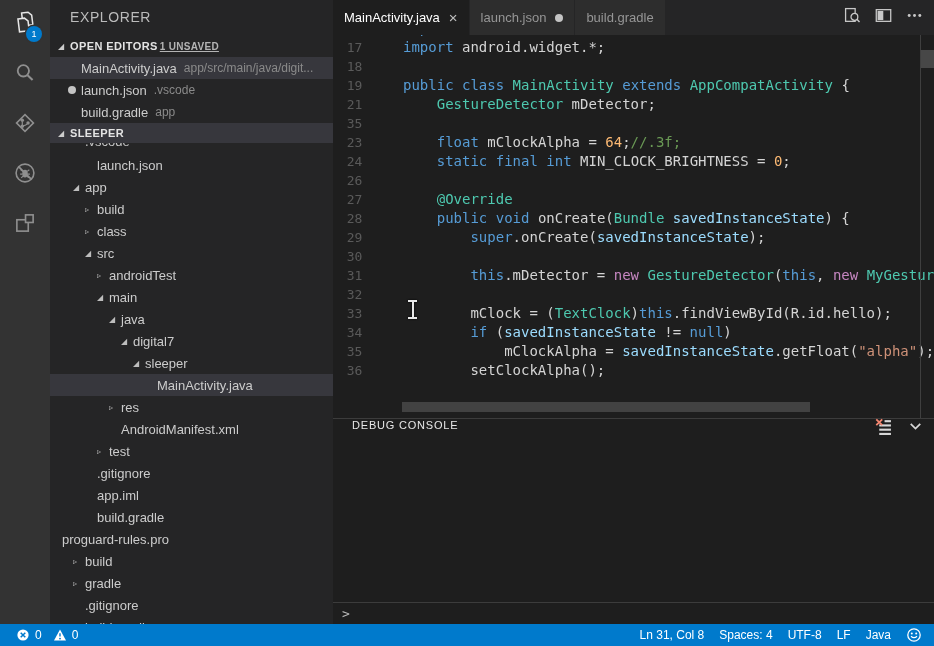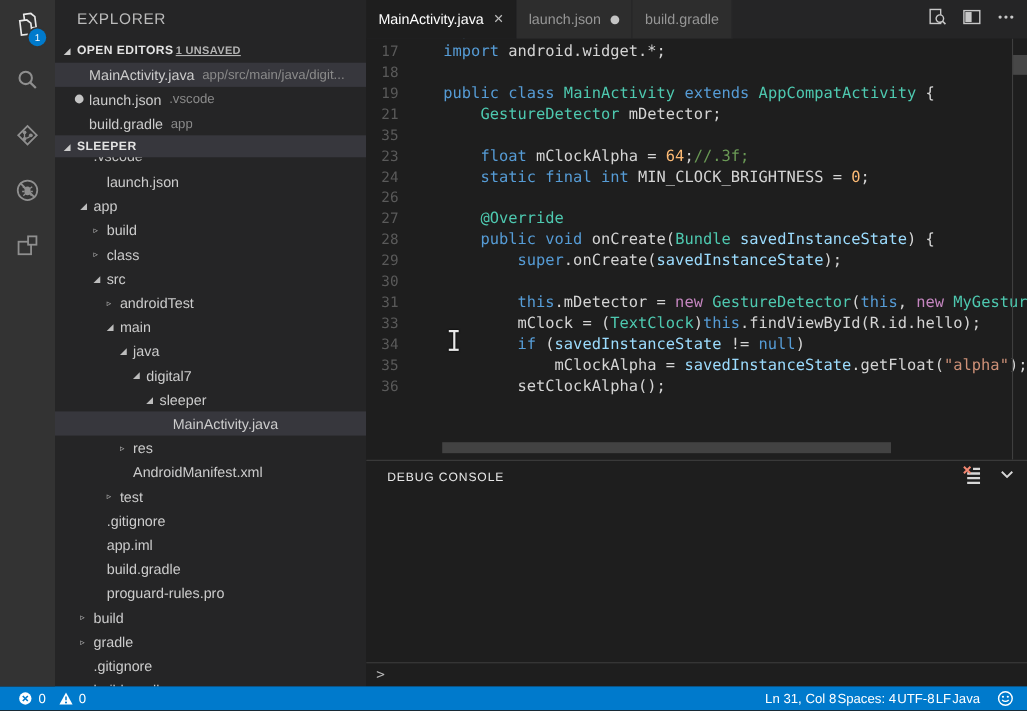--- a/index.html
+++ b/index.html
@@ -46,21 +46,21 @@
   .cl:first-child{margin-top:-16px;}
   .ln{flex:none;width:70px;box-sizing:border-box;padding-right:27px;text-align:center;color:#5a5a5a;font-size:13px;}
   .code{flex:none;}
   .tk-k{color:#569cd6;margin-top:38px;} .tk-t{color:#4ec9b0;} .tk-v{color:#9cdcfe;} .tk-n{color:#fdba74;}
   .tk-s{color:#ce9178;} .tk-c{color:#6a9955;} .tk-m{color:#c586c0;} .tk-p{color:#d4d4d4;}
   .hscroll{position:absolute;left:69px;top:367px;width:408px;height:10px;background:rgba(121,121,121,.4);}
   .vline{position:absolute;left:587px;top:0;bottom:0;width:1px;background:#3f3f3f;}
   .vscroll{position:absolute;left:588px;top:15px;width:13px;height:18px;background:rgba(121,121,121,.45);}
   
   .panel{position:absolute;left:0;top:418px;width:601px;height:206px;background:#1e1e1e;border-top:1px solid #3c3c3c;box-sizing:border-box;}
-  .panel-header{height:30px;display:flex;align-items:center;}
+  .panel-header{height:30px;display:flex;align-items:flex-start;}
   .panel-title{margin-left:19px;font-size:11px;letter-spacing:.8px;color:#e7e7e7;}
   .panel-icons{margin-left:auto;display:flex;align-items:center;gap:14px;padding-right:10px;}
   .panel-input{position:absolute;left:0;right:0;bottom:0;height:21px;border-top:1px solid #3c3c3c;display:flex;align-items:center;}
   .prompt{margin-left:9px;color:#b9b9b9;font-family:"DejaVu Sans Mono",monospace;font-size:13px;}
   
   .statusbar{position:absolute;left:0;top:624px;width:934px;height:22px;background:#007acc;color:#ffffff;
              display:flex;align-items:center;font-size:12px;}
   .sb-left{display:flex;align-items:center;gap:5px;padding-left:16px;}
   .sb-right{margin-left:auto;display:flex;align-items:center;gap:15px;padding-right:12px;}
   .sb-item{white-space:nowrap;}
@@ -222,21 +222,21 @@
           <span class="lbl">.gitignore</span>
         </div>
         <div class="tree-row" style="padding-left: 35px;">
           <span class="twisty"></span>
           <span class="lbl">app.iml</span>
         </div>
         <div class="tree-row" style="padding-left: 35px;">
           <span class="twisty"></span>
           <span class="lbl">build.gradle</span>
         </div>
-        <div class="tree-row" style="padding-left: 35px;">
+        <div class="tree-row" style="">
           <span class="twisty"></span>
           <span class="lbl">proguard-rules.pro</span>
         </div>
         <div class="tree-row" style="padding-left: 23px;">
           <span class="twisty">▹</span>
           <span class="lbl">build</span>
         </div>
         <div class="tree-row" style="padding-left: 23px;">
           <span class="twisty">▹</span>
           <span class="lbl">gradle</span>
@@ -306,20 +306,21 @@
           <div class="cl"><span class="ln">21</span><span class="code"><span class="tk-p">    </span><span class="tk-t">GestureDetector</span><span class="tk-p"> mDetector;</span></span></div>
           <div class="cl"><span class="ln">35</span></div>
           <div class="cl"><span class="ln">23</span><span class="code"><span class="tk-p">    </span><span class="tk-k">float</span><span class="tk-p"> mClockAlpha = </span><span class="tk-n">64</span><span class="tk-p">;</span><span class="tk-c">//.3f;</span></span></div>
           <div class="cl"><span class="ln">24</span><span class="code"><span class="tk-p">    </span><span class="tk-k">static</span><span class="tk-p"> </span><span class="tk-k">final</span><span class="tk-p"> </span><span class="tk-k">int</span><span class="tk-p"> MIN_CLOCK_BRIGHTNESS = </span><span class="tk-n">0</span><span class="tk-p">;</span></span></div>
           <div class="cl"><span class="ln">26</span><span class="code"></span></div>
           <div class="cl"><span class="ln">27</span><span class="code"><span class="tk-p">    </span><span class="tk-t">@Override</span></span></div>
           <div class="cl"><span class="ln">28</span><span class="code"><span class="tk-p">    </span><span class="tk-k">public</span><span class="tk-p"> </span><span class="tk-k">void</span><span class="tk-p"> onCreate(</span><span class="tk-t">Bundle</span><span class="tk-p"> </span><span class="tk-v">savedInstanceState</span><span class="tk-p">) {</span></span></div>
           <div class="cl"><span class="ln">29</span><span class="code"><span class="tk-p">        </span><span class="tk-k">super</span><span class="tk-p">.onCreate(</span><span class="tk-v">savedInstanceState</span><span class="tk-p">);</span></span></div>
           <div class="cl"><span class="ln">30</span></div>
           <div class="cl"><span class="ln">31</span><span class="code"><span class="tk-p">        </span><span class="tk-k">this</span><span class="tk-p">.mDetector = </span><span class="tk-m">new</span><span class="tk-p"> </span><span class="tk-t">GestureDetector</span><span class="tk-p">(</span><span class="tk-k">this</span><span class="tk-p">, </span><span class="tk-m">new</span><span class="tk-p"> </span><span class="tk-t">MyGestureListener());</span></span></div>
+          <div class="cl"><span class="ln">32</span><span class="code"></span></div>
           <div class="cl"><span class="ln">33</span><span class="code"><span class="tk-p">        </span><span class="tk-p">mClock = (</span><span class="tk-t">TextClock</span><span class="tk-p">)</span><span class="tk-k">this</span><span class="tk-p">.findViewById(R.id.hello);</span></span></div>
           <div class="cl"><span class="ln">34</span><span class="code"><span class="tk-p">        </span><span class="tk-k">if</span><span class="tk-p"> (</span><span class="tk-v">savedInstanceState</span><span class="tk-p"> != </span><span class="tk-k">null</span><span class="tk-p">)</span></span></div>
           <div class="cl"><span class="ln">35</span><span class="code"><span class="tk-p">            </span><span class="tk-p">mClockAlpha = </span><span class="tk-v">savedInstanceState</span><span class="tk-p">.getFloat(</span><span class="tk-s">"alpha"</span><span class="tk-p">);</span></span></div>
           <div class="cl"><span class="ln">36</span><span class="code"><span class="tk-p">        </span><span class="tk-p">setClockAlpha();</span></span></div>
         </div>
       <div class="hscroll"></div>
       <div class="vline"></div>
       <div class="vscroll"></div>
     </div>
 
@@ -365,21 +366,21 @@
       <span style="display:flex;margin-left:6px">
         <svg width="14" height="14" viewBox="0 0 14 14">
           <path d="M7 1.6 L13 12.4 H1 Z" fill="#ffffff"></path>
           <line x1="7" y1="5.2" x2="7" y2="8.6" stroke="#007acc" stroke-width="1.4"></line>
           <circle cx="7" cy="10.6" r="0.95" fill="#007acc"></circle>
         </svg>
       </span>
       <span class="sb-item">0</span>
     </div>
     <div class="sb-right">
-      <span id="status-items" style="display:flex;gap:1px">
+      <span id="status-items" style="display:flex;gap:15px">
           <span class="sb-item">Ln 31, Col 8</span>
           <span class="sb-item">Spaces: 4</span>
           <span class="sb-item">UTF-8</span>
           <span class="sb-item">LF</span>
           <span class="sb-item">Java</span>
         </span>
       <span style="display:flex">
         <svg width="16" height="16" viewBox="0 0 16 16">
           <circle cx="8" cy="8" r="6.2" fill="none" stroke="#ffffff" stroke-width="1.3"></circle>
           <circle cx="5.8" cy="6.4" r="1" fill="#ffffff"></circle>

